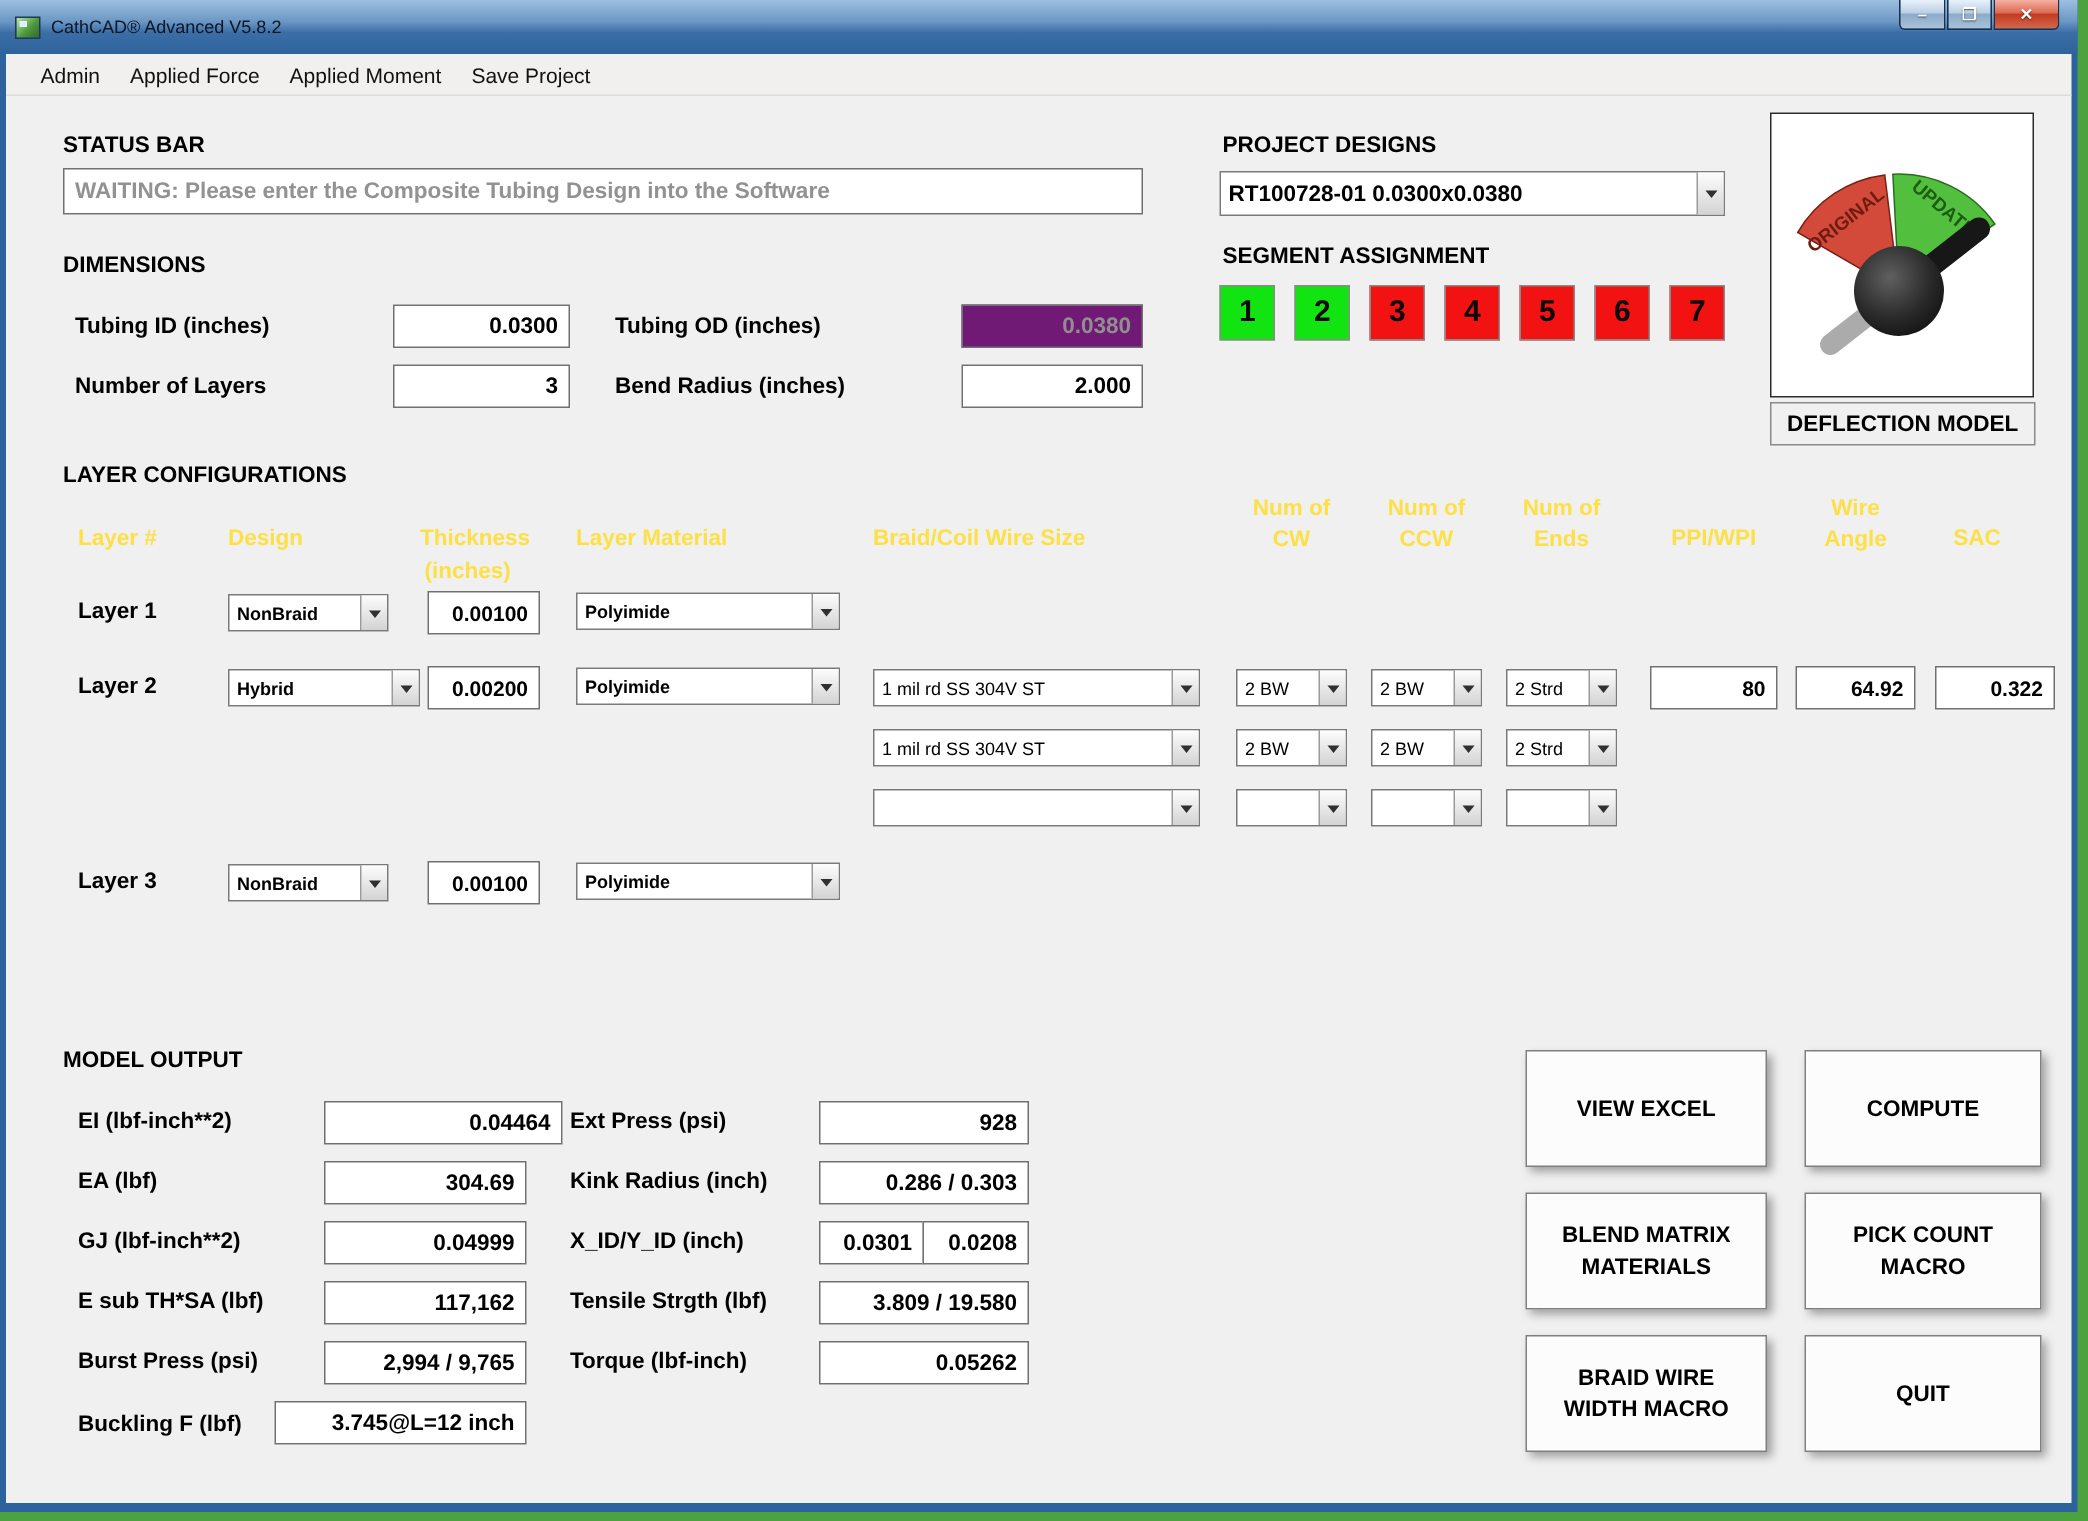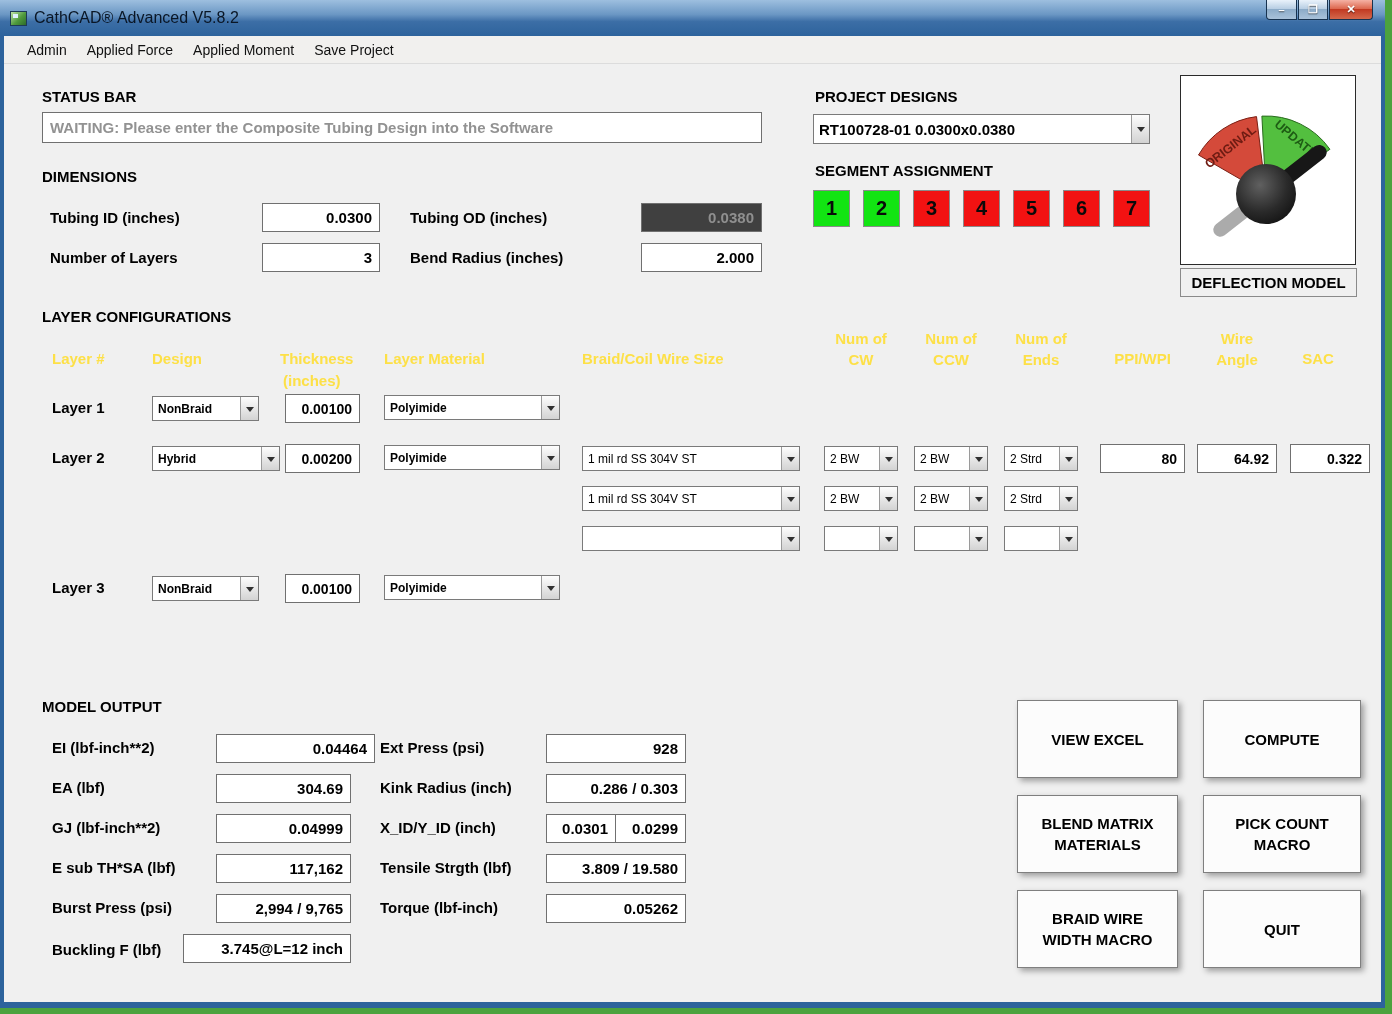--- a/index.html
+++ b/index.html
@@ -7,21 +7,21 @@
   body { background:#4ca23e; font-family:"Liberation Sans",sans-serif; position:relative; overflow:hidden; }
 
   .window { position:absolute; left:0; top:0; width:1385px; height:1008px; background:#2d639c; }
 
   .titlebar { position:absolute; left:0; top:0; width:100%; height:36px;
     background:linear-gradient(180deg,#9dbfdf 0%,#6b97c4 40%,#3c6ea6 60%,#2d639c 100%);
     display:flex; align-items:center; padding:0 10px; }
   .appicon { width:17px; height:15px; background:linear-gradient(135deg,#bfe3a8 0%,#4f9a3c 55%,#2d6b2a 100%);
     border:1px solid #1d3a57; margin-right:7px; position:relative; }
   .appicon::after { content:''; position:absolute; left:2px; top:2px; width:5px; height:4px; background:#dff1ff; }
-  .apptitle { font-size:16px; color:#0a1625;text-align:center; }
+  .apptitle { font-size:12px; color:#0a1625;text-align:center; }
 
   .winbtns { position:absolute; top:0; right:12px; display:flex; gap:1px; }
   .wbtn { height:20px; border:1px solid #17324f; border-top:none; display:flex; align-items:center; justify-content:center;
     color:#fff; font-size:11px; font-weight:bold; text-shadow:0 1px 1px rgba(0,0,0,.6);
     background:linear-gradient(180deg,#e9f2fb,#b9cfe4 45%,#8cabc8 50%,#a9c2da); }
   .wbtn.min { width:31px; border-radius:0 0 0 4px; }
   .wbtn.max { width:30px; }
   .wbtn.close { width:44px; border-radius:0 0 4px 0;
     background:linear-gradient(180deg,#f5b2a4,#dd6950 45%,#c23a22 50%,#d4684c); }
 
@@ -31,21 +31,21 @@
 
   .clientbg { position:absolute; left:4px; top:64px; width:1377px; height:938px; background:#f0f0f0; }
 
   .lbl { position:absolute; font-size:15px; font-weight:bold; color:#000; white-space:nowrap; }
   .hdr { position:absolute; font-size:15px; font-weight:bold; color:#fde047; text-align:center; line-height:21px; white-space:nowrap; }
 
   .tb { position:absolute; background:#fff; border:1px solid #707070; display:flex; align-items:center;
     justify-content:flex-end; padding:0 7px; font-size:15px; font-weight:bold; color:#000; white-space:nowrap; }
   .tb.sm { font-size:14px; }
   .tb.left { justify-content:flex-start; }
-  .tb.disabled { background:#404040; color:#8f8f8f; }
+  .tb.disabled { background:#701a75; color:#8f8f8f; }
   .tb.status { color:#929292; font-size:15px; }
 
   .combo { position:absolute; background:#fff; border:1px solid #7a7a7a; display:flex; height:25px; }
   .ctxt { flex:1; display:flex; align-items:center; padding:0 5px; font-size:12px; font-weight:bold;
     color:#000; white-space:nowrap; overflow:hidden; }
   .combo.rg .ctxt { font-weight:normal; }
   .combo.big .ctxt { font-size:15px; }
   .cbtn { width:18px; background:linear-gradient(180deg,#fdfdfd,#d3d3d3); border-left:1px solid #9a9a9a;
     display:flex; align-items:center; justify-content:center; }
   .cbtn::after { content:''; width:0; height:0; border:4px solid transparent; border-top:5px solid #303030; margin-top:5px; }
@@ -265,21 +265,21 @@
   <div class="tb" style="left:216px;top:894px;width:135px;height:29px">2,994 / 9,765</div>
   <div class="lbl" style="left:52px;top:941px">Buckling F (lbf)</div>
   <div class="tb" style="left:183px;top:934px;width:168px;height:29px">3.745@L=12 inch</div>
 
   <div class="lbl" style="left:380px;top:739px">Ext Press (psi)</div>
   <div class="tb" style="left:546px;top:734px;width:140px;height:29px">928</div>
   <div class="lbl" style="left:380px;top:779px">Kink Radius (inch)</div>
   <div class="tb" style="left:546px;top:774px;width:140px;height:29px">0.286 / 0.303</div>
   <div class="lbl" style="left:380px;top:819px">X_ID/Y_ID (inch)</div>
   <div class="tb" style="left:546px;top:814px;width:70px;height:29px">0.0301</div>
-  <div class="tb" style="left:615px;top:814px;width:71px;height:29px">0.0299</div>
+  <div class="tb" style="left:615px;top:814px;width:71px;height:29px">0.0208</div>
   <div class="lbl" style="left:380px;top:859px">Tensile Strgth (lbf)</div>
   <div class="tb" style="left:546px;top:854px;width:140px;height:29px">3.809 / 19.580</div>
   <div class="lbl" style="left:380px;top:899px">Torque (lbf-inch)</div>
   <div class="tb" style="left:546px;top:894px;width:140px;height:29px">0.05262</div>
 
   <div class="abtn" style="left:1017px;top:700px;width:161px;height:78px">VIEW EXCEL</div>
   <div class="abtn" style="left:1203px;top:700px;width:158px;height:78px">COMPUTE</div>
   <div class="abtn" style="left:1017px;top:795px;width:161px;height:78px">BLEND MATRIX MATERIALS</div>
   <div class="abtn" style="left:1203px;top:795px;width:158px;height:78px">PICK COUNT MACRO</div>
   <div class="abtn" style="left:1017px;top:890px;width:161px;height:78px">BRAID WIRE WIDTH MACRO</div>

